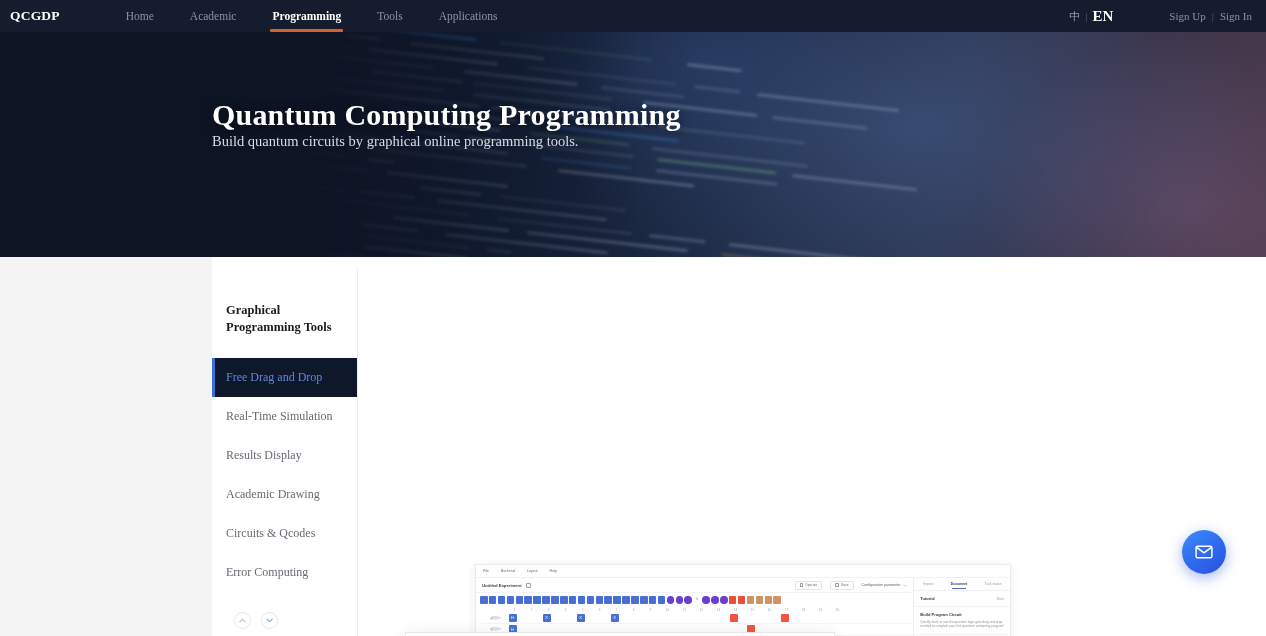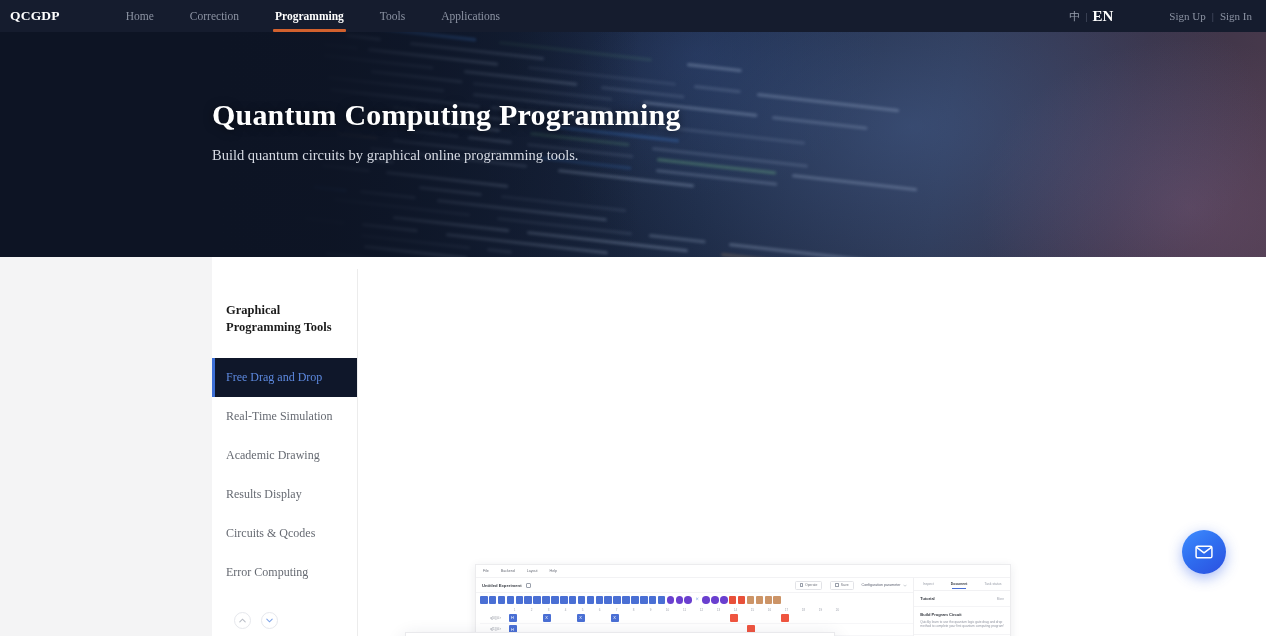--- a/index.html
+++ b/index.html
@@ -78,21 +78,20 @@
     position: absolute; left: 0; top: 0; width: 640px; height: 100%;
     background: linear-gradient(90deg, #0d1424 0%, #0d1424 34%, rgba(13,20,36,.92) 52%, rgba(14,21,38,.45) 78%, rgba(14,21,38,0) 100%);
   }
   .hero-content { position: absolute; left: 212px; top: 66px; }
   .hero-title {
     color: #ffffff; font-size: 30px; font-weight: 700;
     letter-spacing: .2px; line-height: 1.15;
     text-shadow: 0 1px 10px rgba(0,0,0,.5);
   }
   .hero-sub {
-    margin-top: 14px;
     color: #d7dbe4; font-size: 14.5px; font-weight: 400;
   }
 
   
   .content { position: absolute; top: 257px; left: 0; width: 1266px; height: 379px; background: #f4f4f5; }
   .page-white { position: absolute; left: 212px; top: 0; width: 1054px; height: 379px; background: #ffffff; }
 
   
   .sidebar {
     position: absolute; left: 212px; top: 12px;
@@ -214,21 +213,21 @@
   }
   .fab svg { width: 20px; height: 20px; }
 </style>
 </head>
 <body>
 
 <div class="navbar">
   <div class="brand">QCGDP</div>
   <div class="nav-links">
     <div class="nav-link">Home</div>
-    <div class="nav-link">Correction</div>
+    <div class="nav-link">Academic</div>
     <div class="nav-link active">Programming</div>
     <div class="nav-link">Tools</div>
     <div class="nav-link">Applications</div>
   </div>
   <div class="nav-right">
     <div class="lang">
       <span class="cn">中</span>
       <span class="sep">|</span>
       <span class="en">EN</span>
     </div>
@@ -314,22 +313,22 @@
 </div>
 
 <div class="content">
   <div class="page-white"></div>
 
   <div class="sidebar">
     <div class="sidebar-heading">Graphical Programming Tools</div>
     <div class="menu">
       <div class="menu-item active">Free Drag and Drop</div>
       <div class="menu-item">Real-Time Simulation</div>
+      <div class="menu-item">Results Display</div>
       <div class="menu-item">Academic Drawing</div>
-      <div class="menu-item">Results Display</div>
       <div class="menu-item">Circuits &amp; Qcodes</div>
       <div class="menu-item">Error Computing</div>
     </div>
     <div class="menu-nav">
       <div class="round-btn">
         <svg viewBox="0 0 10 10">
           <path d="M2 6.5 L5 3.5 L8 6.5" fill="none" stroke="#b9bdc6" stroke-width="1.2" stroke-linecap="round"></path>
         </svg>
       </div>
       <div class="round-btn">

